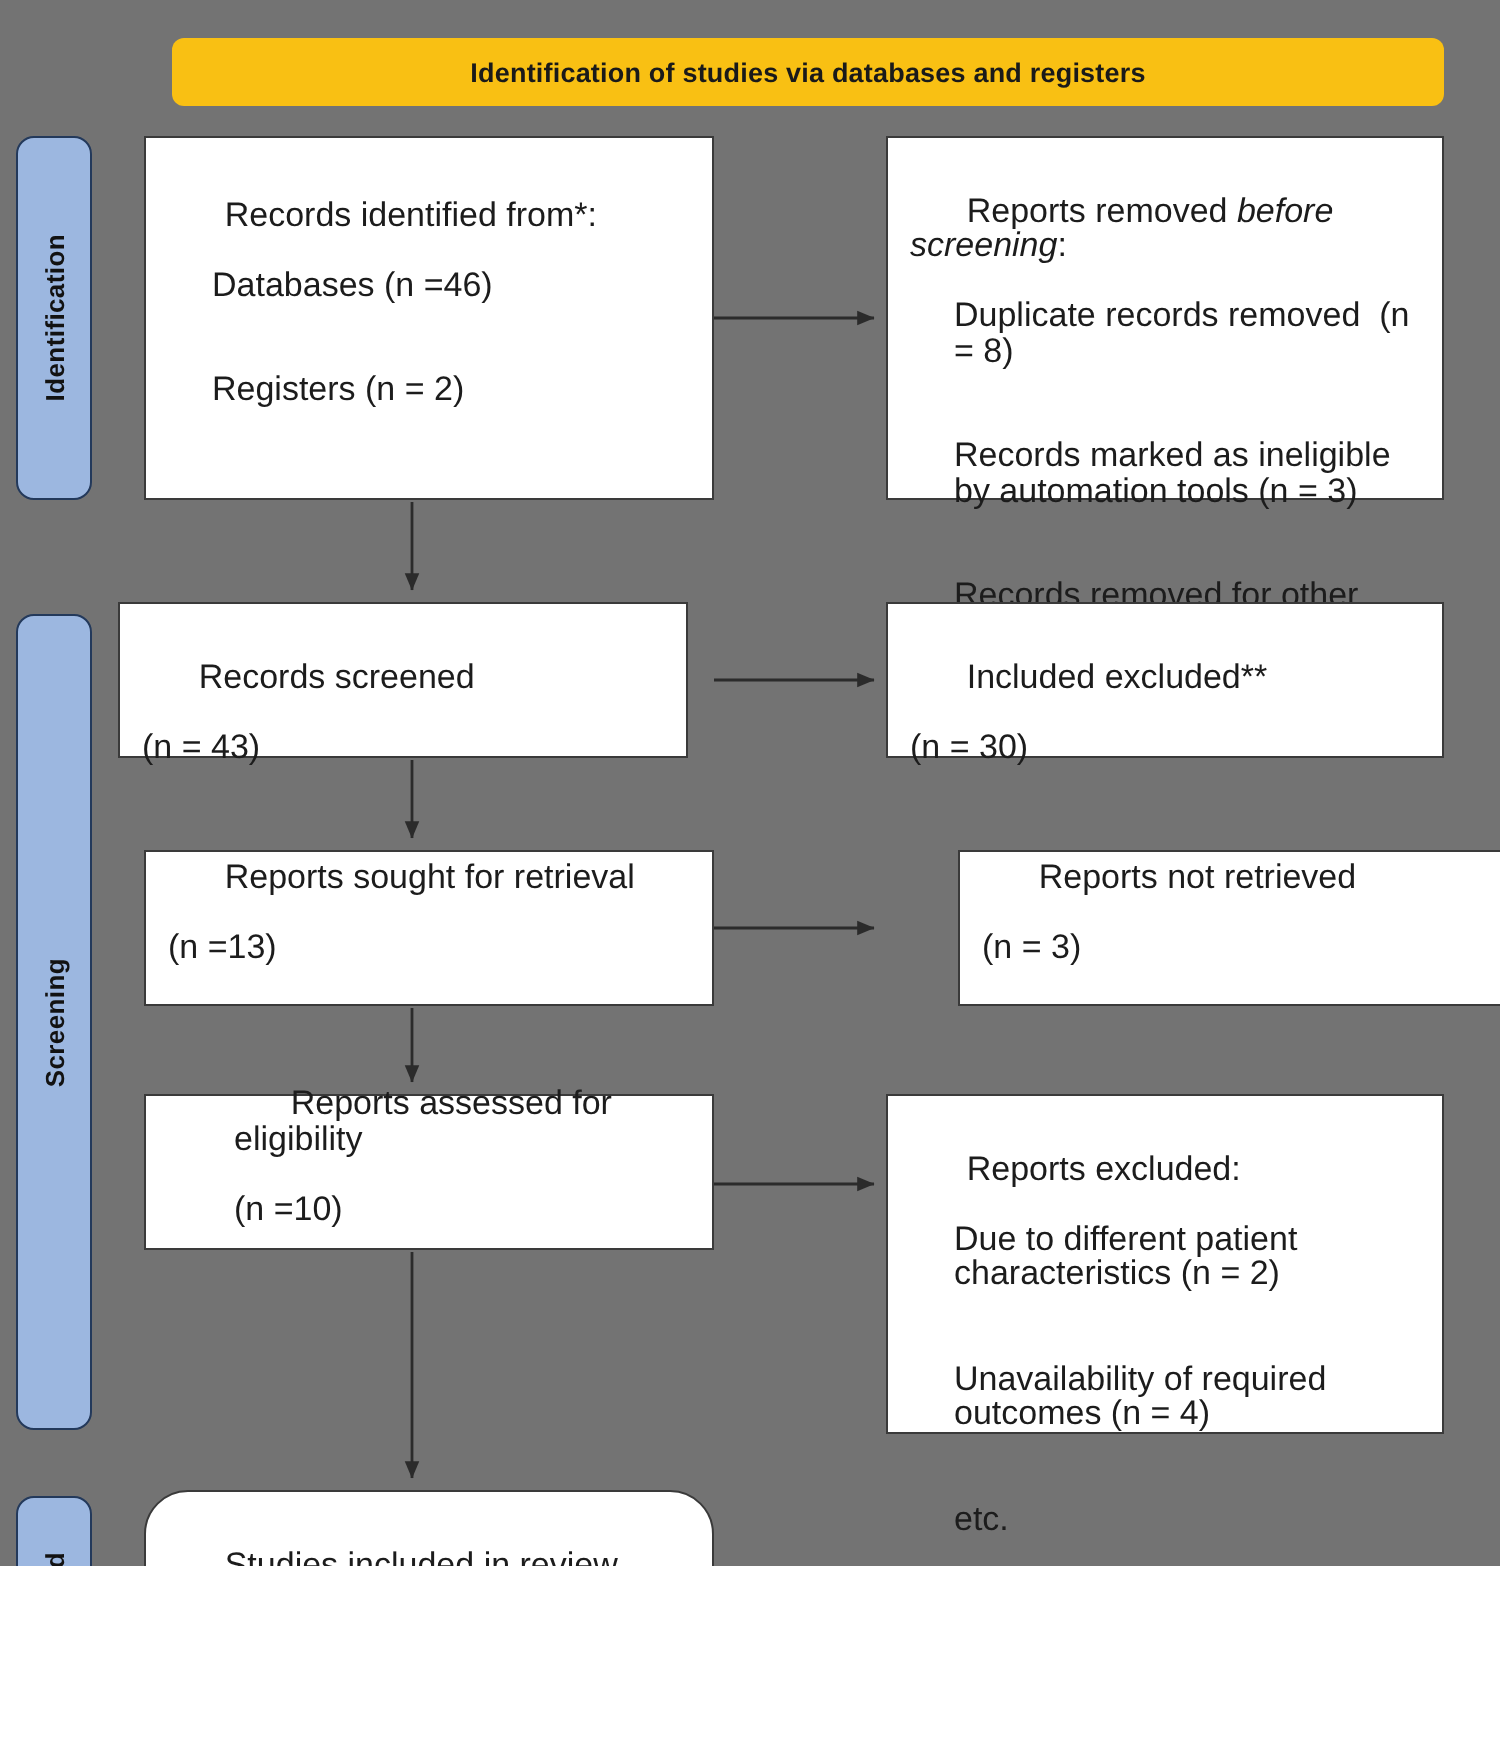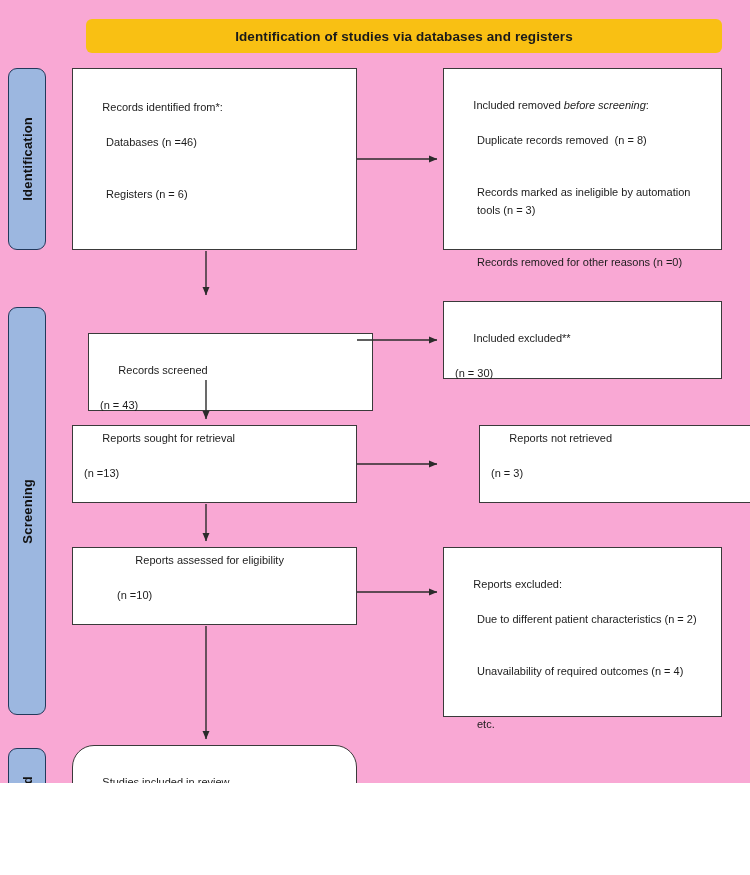--- a/index.html
+++ b/index.html
@@ -4,21 +4,21 @@
 <style>
   html, body {
     margin: 0;
     padding: 0;
     background: #ffffff;
   }
   #prisma-root {
     position: relative;
     width: 750px;
     height: 783px;
-    background: #f9a8d4;
+    background: #737373;
     font-family: "Liberation Sans", sans-serif;
     overflow: hidden;
   }
 
   
   .stage-header {
     position: absolute;
     left: 86px;
     top: 19px;
     width: 636px;
@@ -67,34 +67,34 @@
 
   
   .flow-box {
     position: absolute;
     background: #ffffff;
     border: 1.6px solid #3a3a3a;
     box-sizing: border-box;
     padding: 10px 11px 8px 11px;
   }
   .box-text {
-    font-size: 11px;
+    font-size: 17px;
     line-height: 17.5px;
     color: #1c1c1c;
     white-space: pre-wrap;
   }
   .box-text .indent { display: block; padding-left: 22px; }
   .box-text em { font-style: italic; margin-top: 12px; }
 
   .vcenter { display: flex; flex-direction: column; justify-content: center; }
 
   
   #box-records-identified  { left: 72px;  top: 68px;  width: 285px; height: 182px; }
   #box-records-removed     { left: 443px; top: 68px;  width: 279px; height: 182px; }
-  #box-records-screened    { left: 88px;  top: 301px; width: 285px; height: 78px; margin-top: 32px;  }
+  #box-records-screened    { left: 59px;  top: 301px; width: 285px; height: 78px;  }
   #box-records-excluded    { left: 443px; top: 301px; width: 279px; height: 78px;  }
   #box-reports-sought      { left: 72px;  top: 425px; width: 285px; height: 78px;  }
   #box-reports-not-retrieved{left: 443px; top: 425px; width: 279px; height: 78px; margin-left: 36px;  }
   #box-reports-assessed    { left: 72px;  top: 547px; width: 285px; height: 78px; padding-left: 44px;  }
   #box-reports-excluded    { left: 443px; top: 547px; width: 279px; height: 170px; }
   #box-studies-included    { left: 72px;  top: 745px; width: 285px; height: 107px; border-radius: 22px; }
 
   
   #connectors {
     position: absolute;
@@ -121,27 +121,27 @@
     <span class="phase-tab-label">Screening</span>
   </div>
   <div class="phase-tab" id="phase-included">
     <span class="phase-tab-label">Included</span>
   </div>
 
   <div class="flow-box vcenter" id="box-records-identified">
     <div class="box-text">
       <span>Records identified from*:</span>
       <span class="indent">Databases (n =46)</span>
-      <span class="indent">Registers (n = 6)</span>
+      <span class="indent">Registers (n = 2)</span>
     </div>
   </div>
 
   <div class="flow-box" id="box-records-removed">
     <div class="box-text">
-      <span>Included removed </span><em>before screening</em><span>:</span>
+      <span>Reports removed </span><em>before screening</em><span>:</span>
       <span class="indent">Duplicate records removed  (n = 8)</span>
       <span class="indent">Records marked as ineligible by automation tools (n = 3)</span>
       <span class="indent">Records removed for other reasons (n =0)</span>
     </div>
   </div>
 
   <div class="flow-box" id="box-records-screened">
     <div class="box-text">
       <span>Records screened</span>
       <span style="display:block">(n = 43)</span>

